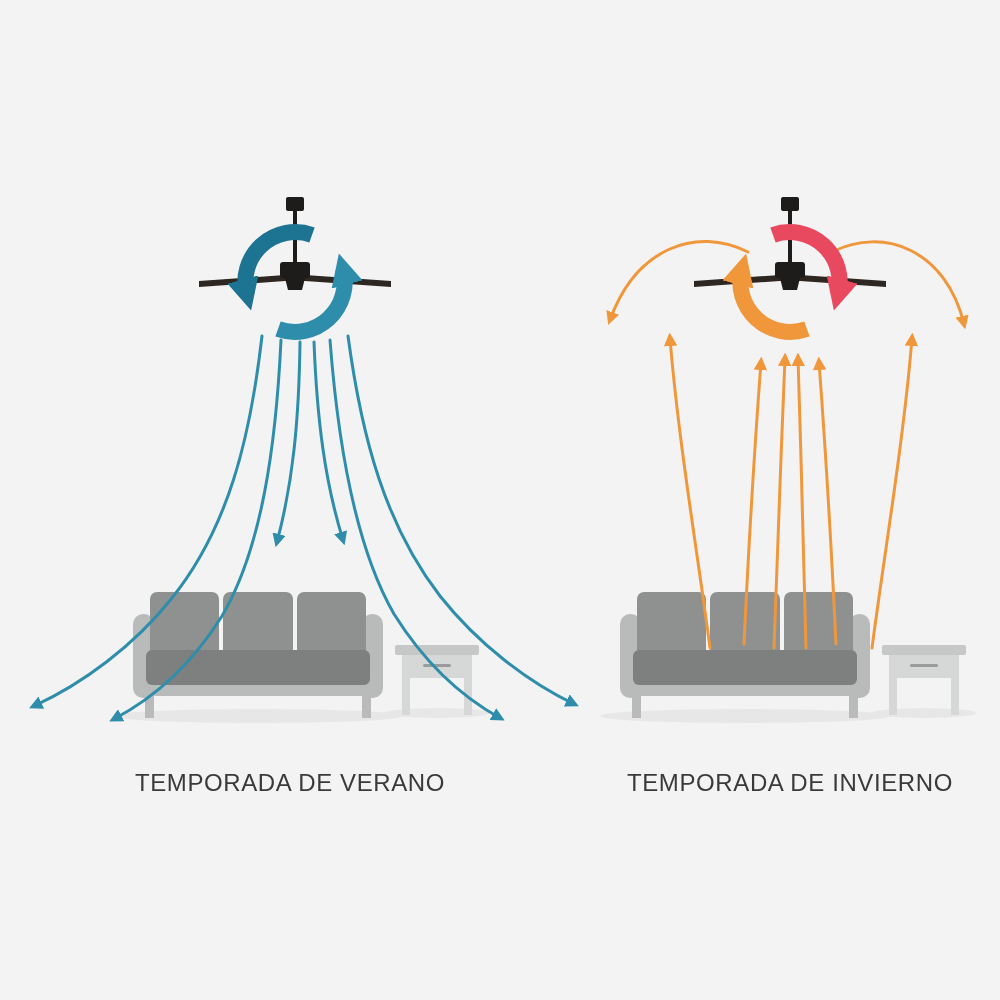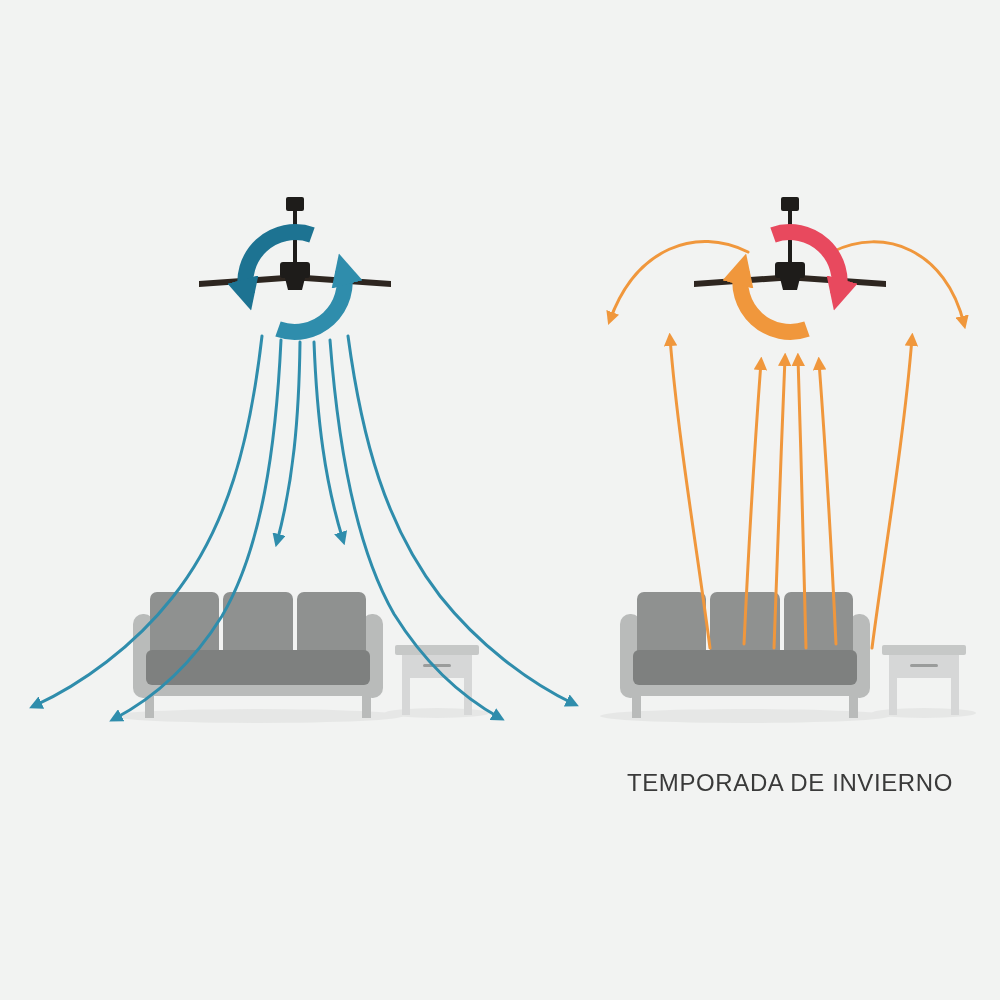--- a/index.html
+++ b/index.html
@@ -140,14 +140,15 @@
 
       <use href="#fan" transform="translate(790,0)"></use>
 
       <g>
         <path class="ring-red" marker-end="url(#mr-red)" d="M 773 235 A 50 50 0 0 1 838 295"></path>
         <path class="ring-orange" marker-end="url(#mr-orange)" d="M 807 329 A 50 50 0 0 1 742 269"></path>
       </g>
     </g>
   </svg>
 
+  <div class="season-label label-left">TEMPORADA DE VERANO</div>
   <div class="season-label label-right">TEMPORADA DE INVIERNO</div>
 </div>
 
 </body></html>

